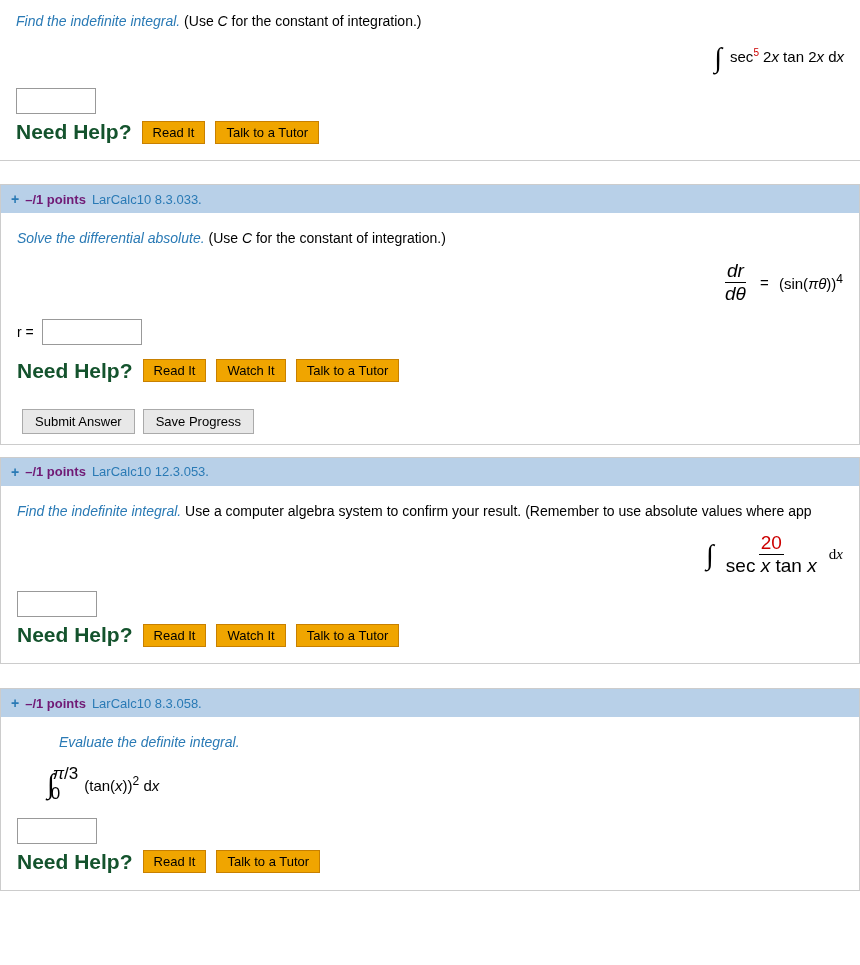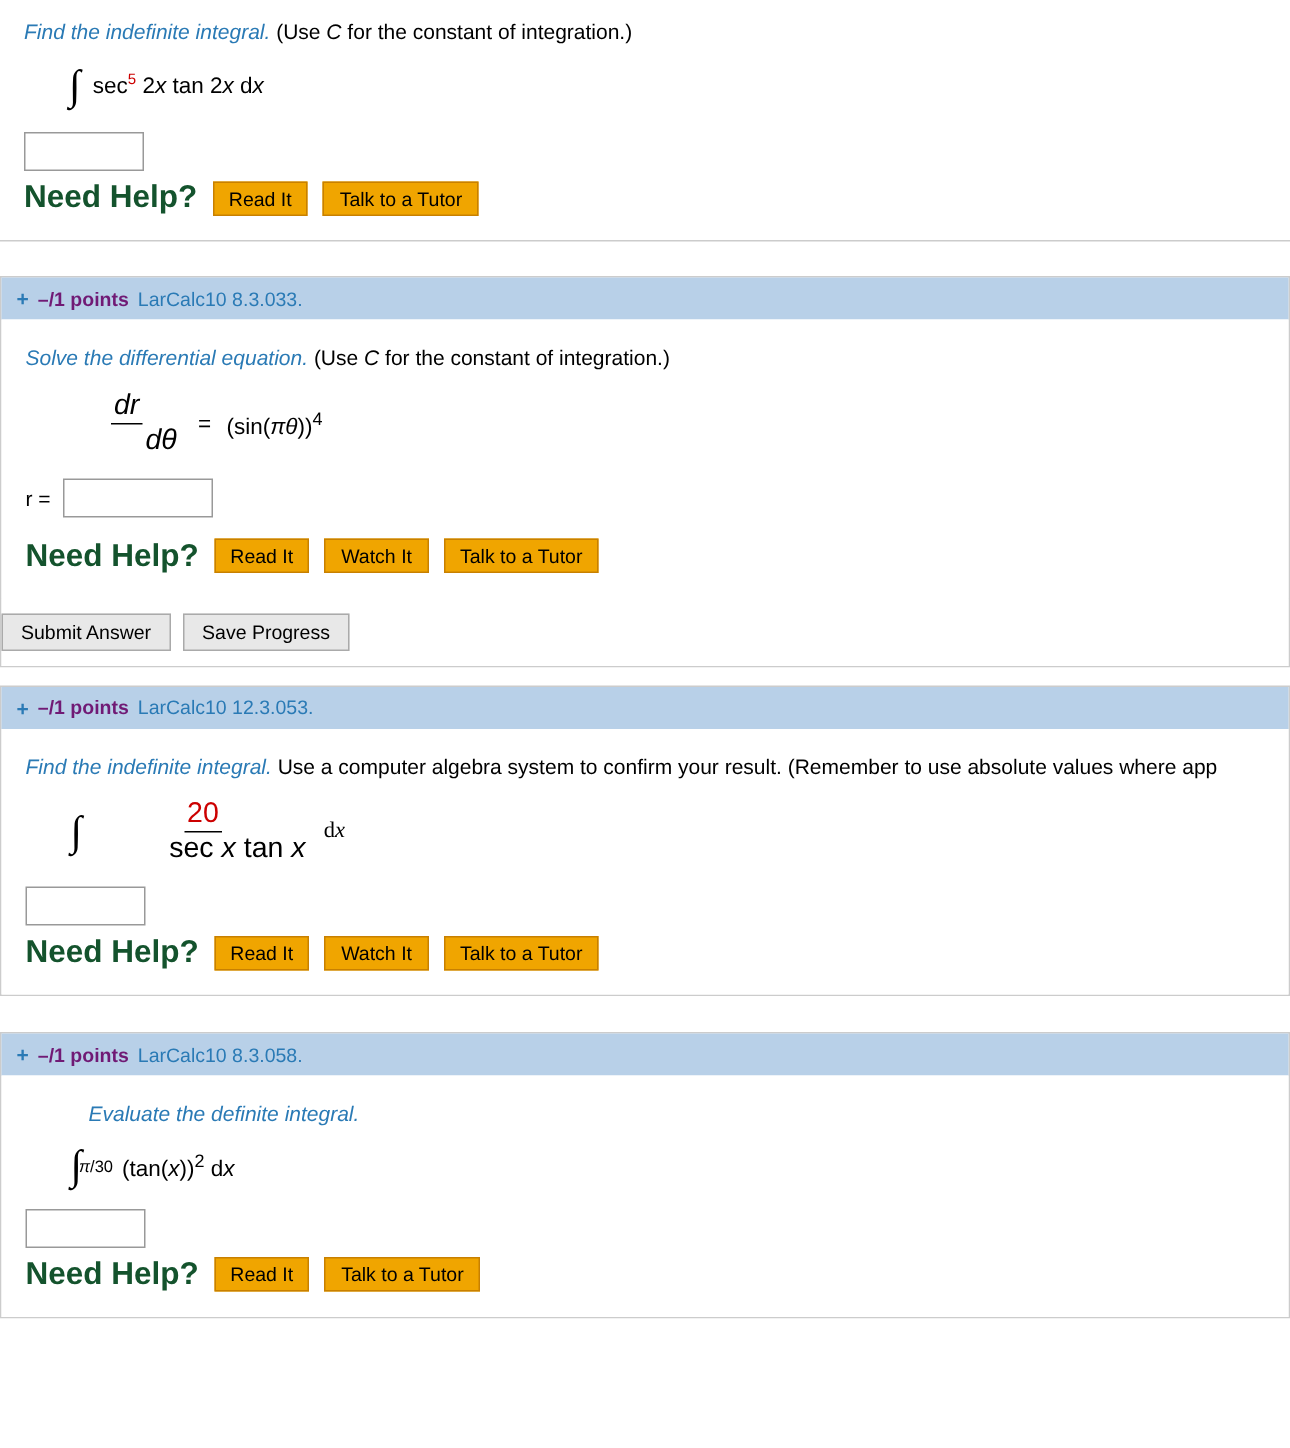--- a/index.html
+++ b/index.html
@@ -42,20 +42,21 @@
       margin-bottom: 10px;
       line-height: 1.6;
       font-size: 14px;
     }
     .problem-statement em {
       font-style: italic;
     }
     .math-display {
       margin: 10px 0 14px 30px;
       font-size: 15px;
+      text-align: right;
     }
     input[type="text"] {
       border: 1px solid #999;
       width: 80px;
       height: 26px;
       padding: 2px 4px;
       font-size: 14px;
     }
     .need-help-row {
       display: flex;
@@ -80,21 +81,21 @@
     .r-equals-row {
       display: flex;
       align-items: center;
       gap: 8px;
       margin-bottom: 14px;
     }
     .r-label {
       font-size: 14px;
     }
     .submit-row {
-      padding: 10px 0;
+      padding: 10px 21px;
       display: flex;
       gap: 8px;
       background: #fff;
     }
     .btn-submit {
       background: #e8e8e8;
       border: 1px solid #aaa;
       padding: 4px 12px;
       font-size: 13px;
       cursor: pointer;
@@ -108,21 +109,20 @@
       font-size: 19px;
       margin: 0 2px;
     }
     .math-frac .numer {
       border-bottom: 1px solid #000;
       padding: 0 2px;
       color: #c00;
     }
     .math-frac .denom {
       padding: 0 2px;
-      margin-left: 46px;
     }
     .math-integral {
       font-size: 28px;
       font-style: italic;
       vertical-align: middle;
       margin-right: 4px;
       font-family: serif;
     }
     sup {
       font-size: 10px;
@@ -169,21 +169,21 @@
 <div class="section-divider"></div>
 
 <div class="problem-section">
   <div class="problem-header">
     <span class="plus-icon">+</span>
     <span class="points">–/1 points</span>
     <span class="course-code">LarCalc10 8.3.033.</span>
   </div>
   <div class="problem-body">
     <div class="problem-statement">
-      <span style="color:#2a7ab5;font-style:italic;">Solve the differential equation.</span>
+      <span style="color:#2a7ab5;font-style:italic;">Solve the differential absolute.</span>
       <span> (Use <em>C</em> for the constant of integration.)</span>
     </div>
 
     <div class="math-display">
       <span class="math-frac">
         <span class="numer" style="color:#000;font-style:italic;">dr</span>
         <span class="denom" style="font-style:italic;">d<em>θ</em></span>
       </span>
       <span style="margin:0 6px;vertical-align:middle;">=</span>
       <span style="vertical-align:middle;">(sin(<em>πθ</em>))<sup style="color:#000;font-size:12px;">4</sup></span>
@@ -249,21 +249,21 @@
   </div>
   <div class="problem-body">
     <div class="problem-statement">
       <span style="color:#2a7ab5;font-style:italic;margin-left:42px;">Evaluate the definite integral.</span>
     </div>
 
     <div class="math-display" style="display:flex;align-items:center;">
       <span style="display:inline-flex;flex-direction:column;align-items:flex-end;font-family:serif;">
         <span style="font-size:28px;font-style:italic;line-height:1;">∫</span>
       </span>
-      <span style="display:inline-flex;font-size:11px;vertical-align:middle;margin-left:-4px;margin-right:2px;">
+      <span style="display:inline-flex;flex-direction:column;font-size:17px;vertical-align:middle;margin-left:-4px;margin-right:2px;">
         <span style="align-self:flex-start;margin-left:2px;"><em>π</em>/3</span>
         <span style="align-self:flex-start;margin-left:0px;">0</span>
       </span>
       <span style="font-size:15px;vertical-align:middle;margin-left:4px;">(tan(<em>x</em>))<sup style="color:#000;font-size:12px;">2</sup> d<em>x</em></span>
     </div>
     <div>
       <input type="text" value="" style="">
     </div>
     <div class="need-help-row">
       <span class="need-help-label">Need Help?</span>

